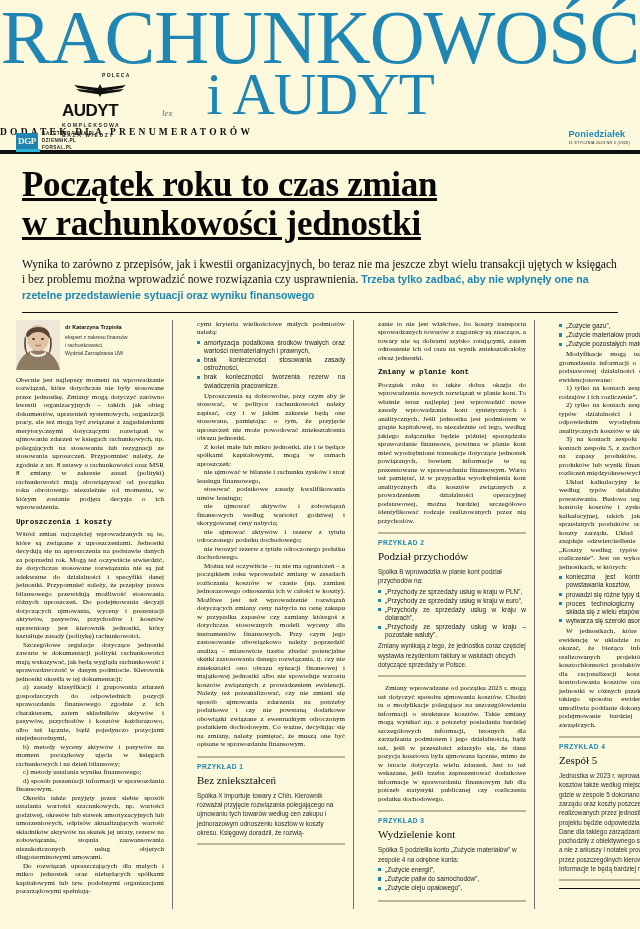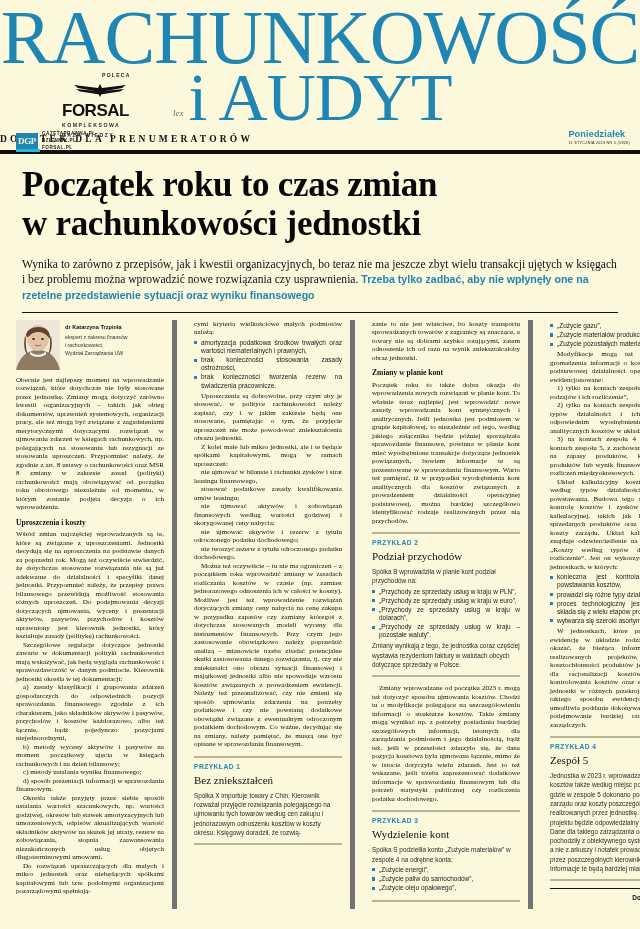--- a/index.html
+++ b/index.html
@@ -16,21 +16,21 @@
   .masthead{position:relative;height:152px;}
   .mast-title{
     text-align:center;
     font-family:"Liberation Serif", serif;
     color:#1f86b4;
     line-height:.82;
     padding-top:6px;
     letter-spacing:-1px;
   }
   .mast-line1{font-size:76px;display:block;}
-  .mast-line2{font-size:68px;display:block;margin-top:2px;}
+  .mast-line2{font-size:59px;display:block;margin-top:2px;}
   .mast-sub{
     text-align:left;
     font-family:"Liberation Serif", serif;
     font-size:9.5px;
     letter-spacing:3.2px;
     font-weight:bold;
     color:#111;
     margin-top:8px;
   }
 
@@ -60,44 +60,44 @@
   .date-full{color:#222;font-size:3.7px;letter-spacing:.3px;margin-top:2px;}
 
   
   .top-rule{position:absolute;left:0;right:0;top:150px;height:4px;background:#111;}
   .top-rule-cyan{position:absolute;left:16px;top:149px;width:24px;height:3px;background:#2bb7d6;}
 
   
   .headline{
     padding:14px 22px 0 22px;
     font-family:"Liberation Serif", serif;
-    font-size:35px;line-height:1.1;font-weight:bold;letter-spacing:-.3px;color:#080808;
+    font-size:35px;line-height:1.1;font-weight:bold;letter-spacing:-.3px;color:#080808;text-decoration:underline;
   }
   .deck{
     padding:14px 22px 0 22px;
     font-family:"Liberation Serif", serif;
     font-size:11.6px;line-height:1.32;color:#111;
   }
   .deck b{color:#1f86b4;font-family:"Liberation Sans",sans-serif;font-size:10.6px;font-weight:bold;}
   .deck-rule{margin:9px 22px 0 22px;border-top:1px solid #111;}
 
   
   .cols{
     display:flex;gap:9px;padding:7px 16px 0 16px;box-sizing:border-box;
   }
   .col{width:148px;flex:0 0 148px;position:relative;}
-  .col + .col{border-left:5px solid #737373;padding-left:17px;margin-left:-1px;}
+  .col + .col{border-left:1px solid #737373;padding-left:24px;margin-left:-1px;}
   .col p{
     margin:0;font-size:7.1px;line-height:1.2;text-align:justify;
     font-family:"Liberation Serif",serif;text-indent:7px;
     -webkit-hyphens:auto;hyphens:auto;
   }
   .col p.noind{text-indent:0;}
   .sub{
-    font-family:Liberation Serif, serif;
+    font-family:Liberation Mono, monospace;
     font-size:7.6px;font-weight:bold;color:#111;margin:6px 0 3px 0;line-height:1.2;
   }
 
   
   .byline{display:flex;gap:5px;margin-bottom:6px;align-items:flex-start;}
   .avatar{
     width:44px;height:50px;flex:0 0 44px;border-radius:1px;overflow:hidden;position:relative;
     background:#c8b9a6;
   }
   .byline-txt{font-family:"Liberation Sans",sans-serif;font-size:5.2px;line-height:1.55;color:#333;padding-top:3px;}
@@ -153,21 +153,21 @@
     <div class="infor-block">
       <div class="poleca">POLECA</div>
       <div class="infor-bird">
         <svg width="56" height="18" viewBox="0 0 56 18" aria-hidden="true">
           <path d="M2 5 L26 8 L28 4 L30 8 L54 5 L50 8 L28 12 L6 8 Z" fill="#111"></path>
           <path d="M4 9 L26 11 L28 9 L30 11 L52 9 L48 11.5 L28 14.5 L8 11.5 Z" fill="#111"></path>
           <path d="M26 13 L28 17 L30 13 Z" fill="#111"></path>
         </svg>
       </div>
       <div>
-        <span class="infor-word">FORSAL</span><span class="infor-lex">lex</span>
+        <span class="infor-word">AUDYT</span><span class="infor-lex">lex</span>
       </div>
       <div class="infor-tag">KOMPLEKSOWA</div>
       <div class="infor-tag">BAZA WIEDZY</div>
     </div>
 
     <div class="dgp-block">
       <div class="dgp-mark">DGP</div>
       <div class="dgp-sites">
         <div>GAZETAPRAWNA.PL</div>
         <div>DZIENNIK.PL</div>
@@ -219,21 +219,21 @@
           <span>ekspert z zakresu finansów</span><br>
           <span>i rachunkowości,</span><br>
           <span>Wydział Zarządzania UW</span>
         </div>
       </div>
 
       <p class="noind">Obecnie jest najlepszy moment na wprowadzanie rozwiązań, które dotychczas nie były stosowane przez jednostkę. Zmiany mogą dotyczyć zarówno kwestii organizacyjnych – takich jak obieg dokumentów, uprawnień systemowych, organizacji pracy, ale też mogą być związane z zagadnieniami merytorycznymi dotyczącymi rozwiązań w ujmowaniu zdarzeń w księgach rachunkowych, np. polegających na stosowaniu lub rezygnacji ze stosowania uproszczeń. Przypomnieć należy, że zgodnie z art. 8 ustawy o rachunkowości oraz MSR 8 zmiany w zakresie zasad (polityki) rachunkowości mają obowiązywać od początku roku obrotowego niezależnie od momentu, w którym zostanie podjęta decyzja o ich wprowadzeniu.</p>
       <div class="sub">Uproszczenia i koszty</div>
       <p class="noind">Wśród zmian najczęściej wprowadzanych są te, które są związane z uproszczeniami. Jednostki decydują się na uproszczenia na podstawie danych za poprzedni rok. Mogą też oczywiście stwierdzić, że dotychczas stosowane rozwiązania nie są już adekwatne do działalności i specyfiki danej jednostki. Przypomnieć należy, że przepisy prawa bilansowego przewidują możliwość stosowania różnych uproszczeń. Do podejmowania decyzji dotyczących ujmowania, wyceny i prezentacji aktywów, pasywów, przychodów i kosztów uprawniony jest kierownik jednostki, który kształtuje zasady (politykę) rachunkowości.</p>
       <p>Szczegółowe regulacje dotyczące jednostki zawarte w dokumentacji polityki rachunkowości mają wskazywać, jak będą wygląda rachunkowość i sprawozdawczość w danym podmiocie. Kierownik jednostki określa w tej dokumentacji:</p>
-      <p>a) zasady klasyfikacji i grupowania zdarzeń gospodarczych do odpowiednich pozycji sprawozdania finansowego zgodnie z ich charakterem, jako składników aktywów i pasywów, przychodów i kosztów każdorazowo, albo też łącznie, bądź pojedynczo pozycjami niejednorodnymi,</p>
+      <p>a) zasady klasyfikacji i grupowania zdarzeń gospodarczych do odpowiednich pozycji sprawozdania finansowego zgodnie z ich charakterem, zatem składników aktywów i pasywów, przychodów i kosztów każdorazowo, albo też łącznie, bądź pojedynczo pozycjami niejednorodnymi,</p>
       <p>b) metody wyceny aktywów i pasywów na moment początkowy ujęcia w księgach rachunkowych i na dzień bilansowy;</p>
       <p>c) metody ustalania wyniku finansowego;</p>
       <p>d) sposób prezentacji informacji w sprawozdaniu finansowym.</p>
       <p>Określa także przyjęty przez siebie sposób ustalania wartości szacunkowych, np. wartości godziwej, okresów lub stawek amortyzacyjnych lub umorzeniowych, odpisów aktualizujących wartość składników aktywów na skutek jej utraty, rezerw na zobowiązania, stopnia zaawansowania niezakończonych usług objętych długoterminowymi umowami.</p>
       <p>Do rozwiązań upraszczających dla małych i mikro jednostek oraz niebędących spółkami kapitałowymi lub tzw. podobnymi organizacjami pozarządowymi spełniają-</p>
     </div>
 
     <div class="col">
       <p class="noind">cymi kryteria wielkościowe małych podmiotów należą:</p>
       <ul class="bl">

